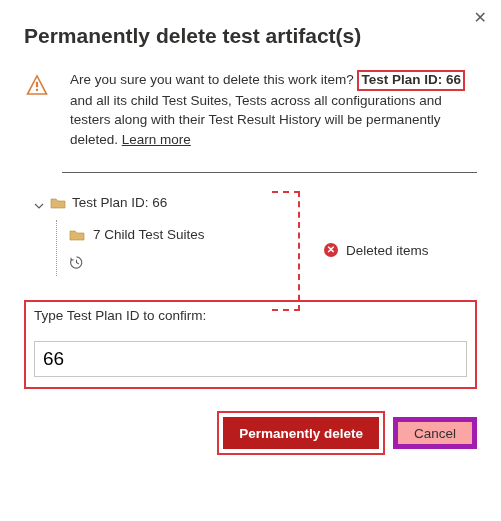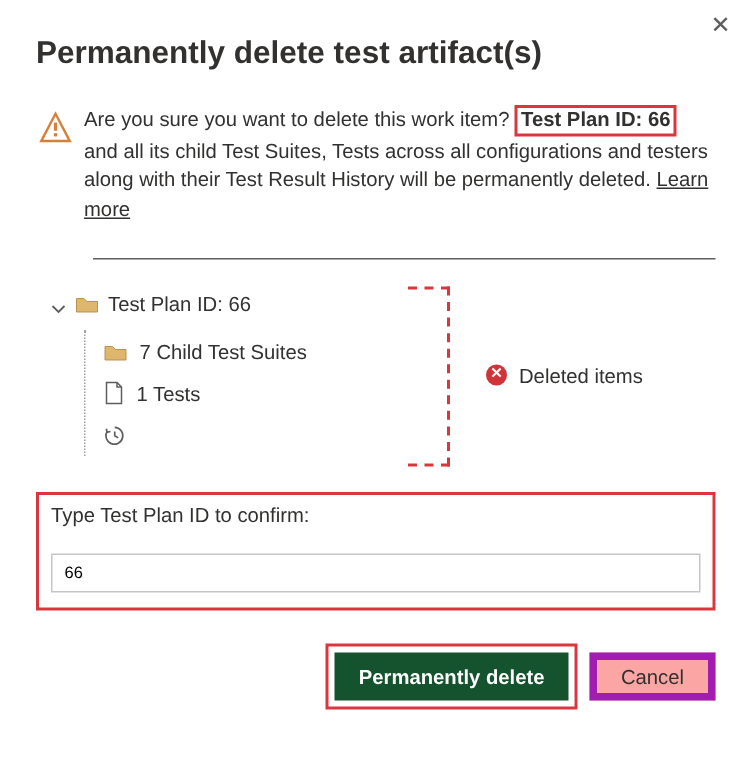--- a/index.html
+++ b/index.html
@@ -25,21 +25,21 @@
     .title {
       font-size: 21px;
       font-weight: 700;
       color: #323130;
       margin-top: 6px;
       margin-bottom: 22px;
     }
     .warning-row {
       display: flex;
       align-items: flex-start;
-      gap: 6px;
+      gap: 20px;
       margin-bottom: 4px;
     }
     .warning-icon {
       flex: 0 0 auto;
       margin-top: 2px;
     }
     .warning-text {
       font-size: 13.5px;
       line-height: 1.45;
       color: #323130;
@@ -127,21 +127,21 @@
       padding: 6px 8px 10px 8px;
       margin-bottom: 22px;
     }
     .confirm-label {
       font-size: 13.5px;
       margin-bottom: 18px;
     }
     .confirm-input {
       width: 100%;
       border: 1px solid #c8c6c4;
-      font-size: 11px;
+      font-size: 19px;
       padding: 6px 8px;
       font-family: inherit;
       outline: none;
     }
     .footer {
       display: flex;
       gap: 8px;
       justify-content: flex-end;
       align-items: center;
     }
@@ -151,21 +151,21 @@
     }
     .btn {
       font-family: inherit;
       font-size: 13.5px;
       height: 32px;
       padding: 0 16px;
       cursor: pointer;
       border: 1px solid transparent;
     }
     .btn-primary {
-      background: #14532d;
+      background: #b91c1c;
       color: #fff;
       font-weight: 600;
       border: none;
     }
     .btn-default {
       background: #fca5a5;
       color: #323130;
       border: 5px solid #a21caf;
       text-align: right;
     }
@@ -213,29 +213,20 @@
     <div class="tree-item">
       <span>
         <svg width="16" height="14" viewBox="0 0 16 14">
             <path d="M1 3 L6 3 L8 5 L15 5 L15 12 L1 12 Z" fill="#dfb66e" stroke="#b58b3e" stroke-width="0.6"></path>
           </svg>
       </span>
       <span>7 Child Test Suites</span>
     </div>
     <div class="tree-item">
       <span>
-        <svg width="14" height="16" viewBox="0 0 14 16">
-            <path d="M2 1 L9 1 L12 4 L12 15 L2 15 Z" fill="none" stroke="#605e5c" stroke-width="1"></path>
-            <path d="M9 1 L9 4 L12 4" fill="none" stroke="#605e5c" stroke-width="1"></path>
-          </svg>
-      </span>
-      <span>1 Tests</span>
-    </div>
-    <div class="tree-item">
-      <span>
         <svg width="15" height="15" viewBox="0 0 16 16">
             <path d="M8 2 A6 6 0 1 1 2.5 5" fill="none" stroke="#605e5c" stroke-width="1.2"></path>
             <path d="M2 3 L2.5 5.5 L5 5" fill="none" stroke="#605e5c" stroke-width="1.2"></path>
             <path d="M8 5 L8 8 L10.5 9.5" fill="none" stroke="#605e5c" stroke-width="1.2"></path>
           </svg>
       </span>
     </div>
   </div>
 
   <div class="dashed-bracket"></div>

